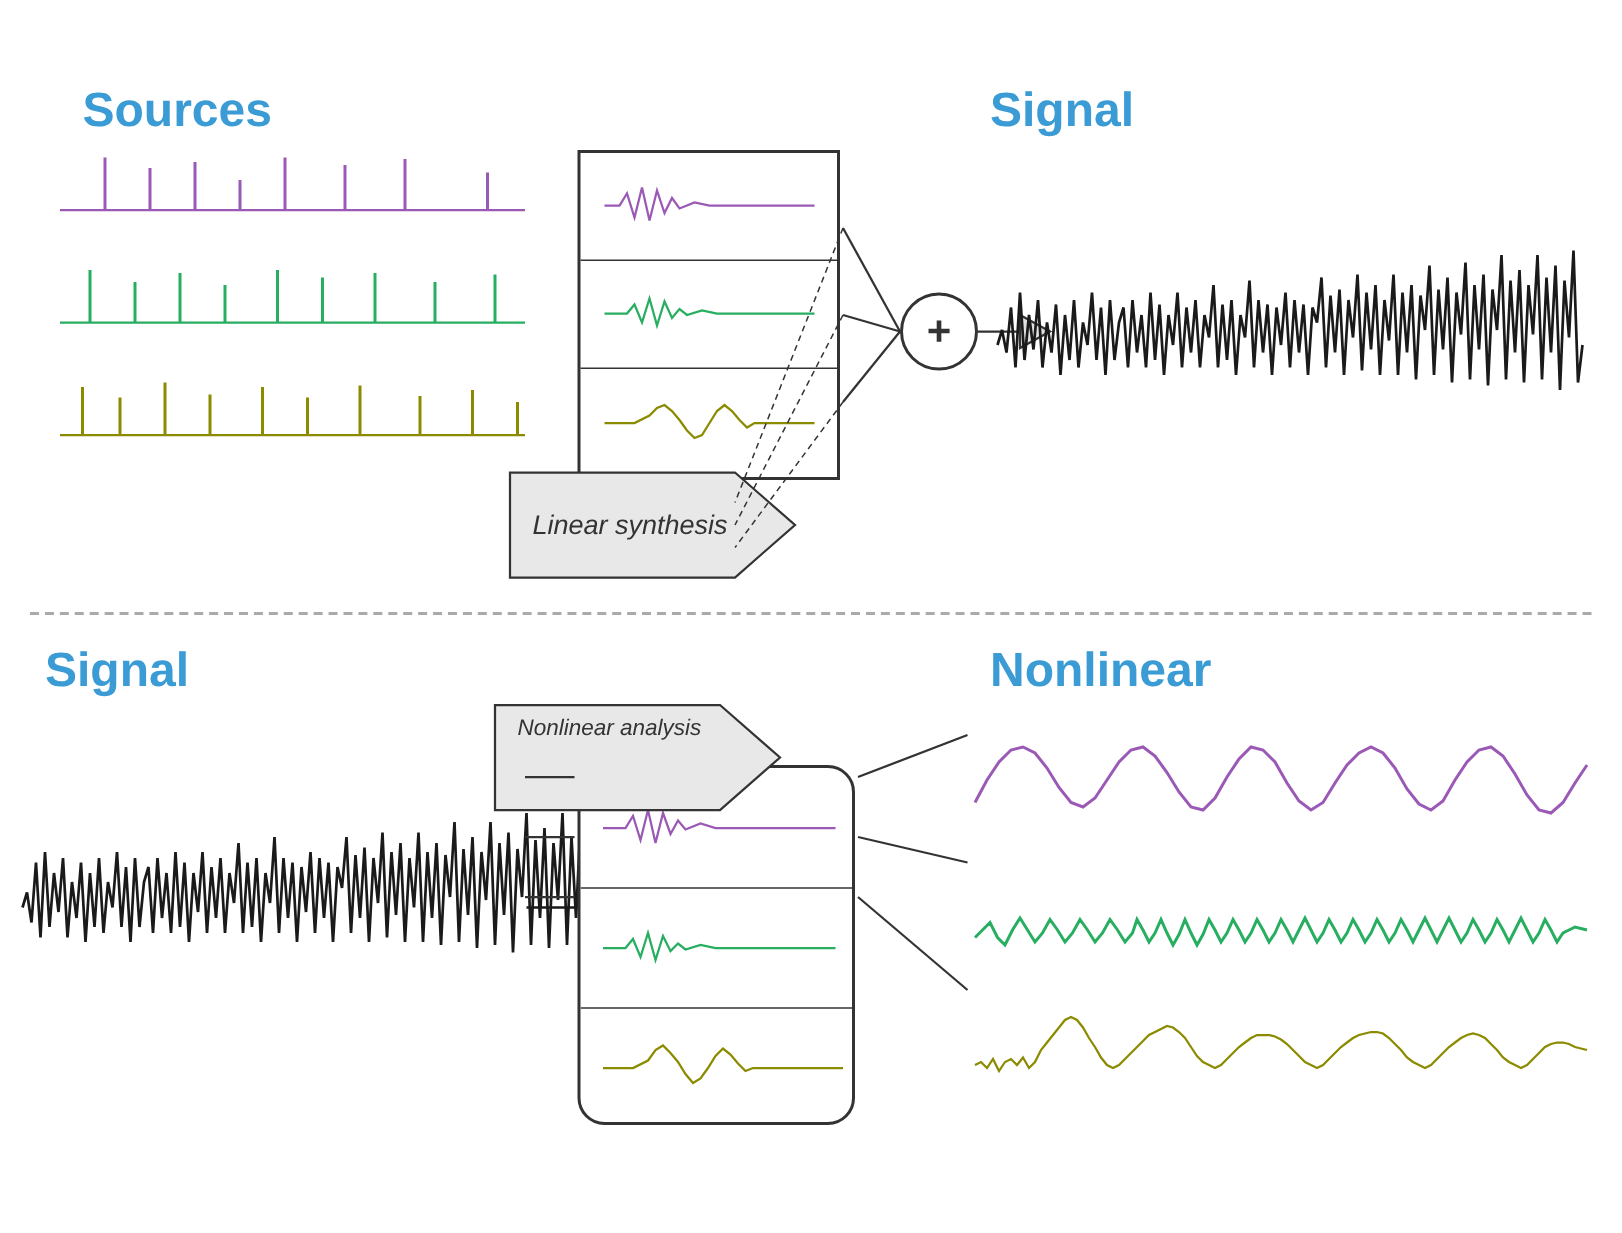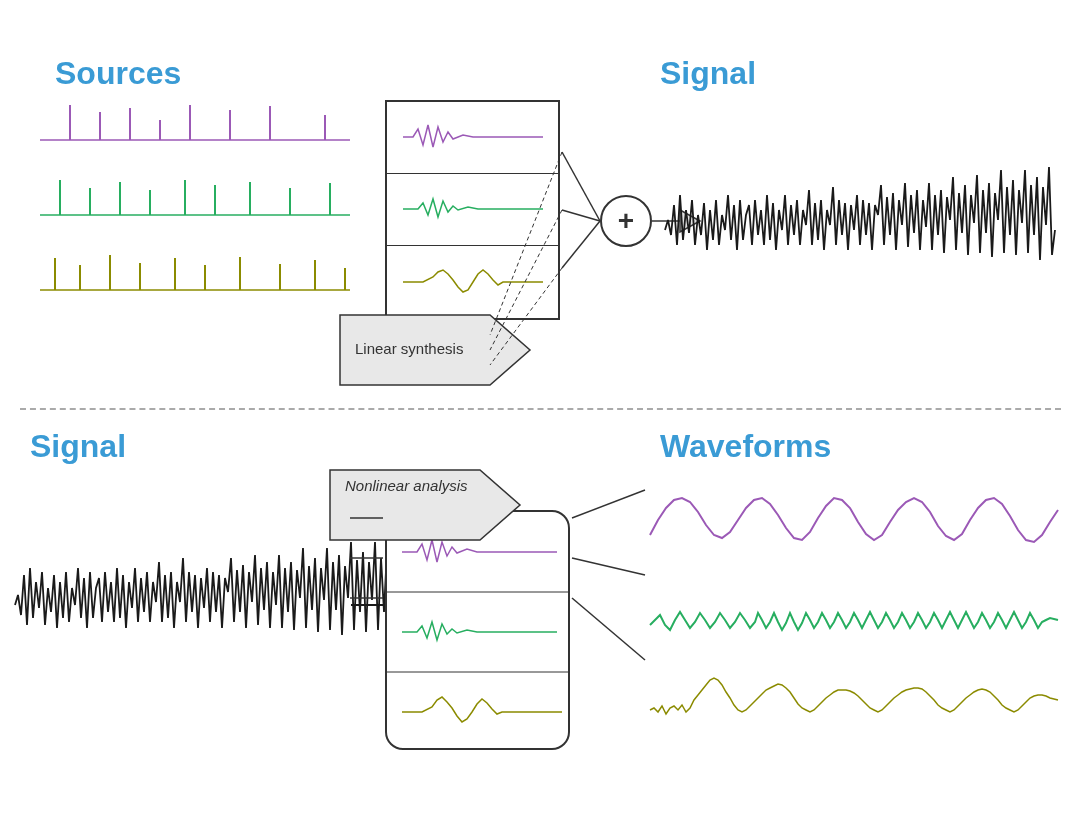--- a/index.html
+++ b/index.html
@@ -244,33 +244,33 @@
     <line x1="652" y1="221" x2="680" y2="221" stroke="#333" stroke-width="1.5"></line>
     <polygon points="680,210 700,221 680,232" fill="#e0e0e0" stroke="#333" stroke-width="1.5"></polygon>
 
     <polygon points="340,315 490,315 530,350 490,385 340,385" fill="#e8e8e8" stroke="#333" stroke-width="1.5"></polygon>
 
     <line x1="562" y1="152" x2="490" y2="335" stroke="#333" stroke-width="1" stroke-dasharray="4,3"></line>
     <line x1="562" y1="210" x2="490" y2="350" stroke="#333" stroke-width="1" stroke-dasharray="4,3"></line>
     <line x1="562" y1="268" x2="490" y2="365" stroke="#333" stroke-width="1" stroke-dasharray="4,3"></line>
   </svg>
 
-  <div style="position:absolute;top:340px;left:355px;font-size:15px;color:#333;z-index:10;">Linear synthesis</div>
+  <div style="position:absolute;top:340px;left:355px;font-style:italic;font-size:18px;color:#333;z-index:10;">Linear synthesis</div>
 
   <div class="signal-top-area">
     <svg width="390" height="230">
       <polyline points="
         0,115 3,105 6,120 9,90 12,130 15,80 18,125 21,95 24,118 27,85 30,130 33,100 36,120 39,88 42,135 45,95 48,125 51,85 54,130 57,100 60,115 63,80 66,125 69,90 72,135 75,85 78,125 81,100 84,90 87,130 90,85 93,120 96,95 99,130 102,80 105,125 108,88 111,135 114,95 117,115 120,80 123,130 126,90 129,120 132,85 135,130 138,95 141,110 144,75 147,130 150,88 153,125 156,85 159,135 162,95 165,110 168,72 171,130 174,85 177,120 180,88 183,135 186,90 189,115 192,80 195,130 198,85 201,120 204,88 207,135 210,90 213,100 216,70 219,130 222,82 225,120 228,78 231,135 234,85 237,110 240,68 243,132 246,80 249,118 252,75 255,135 258,85 261,112 264,68 267,135 270,80 273,120 276,75 279,138 282,82 285,105 288,62 291,135 294,78 297,118 300,70 303,140 306,80 309,108 312,60 315,138 318,75 321,118 324,68 327,142 330,78 333,105 336,55 339,138 342,72 345,120 348,65 351,140 354,75 357,108 360,55 363,138 366,70 369,120 372,62 375,145 378,72 381,110 384,52 387,140 390,115
       " fill="none" stroke="#1a1a1a" stroke-width="1.8"></polyline>
     </svg>
   </div>
 
   <div class="section-title title-signal-bottom">Signal</div>
 
-  <div class="section-title title-components">Waveforms</div>
+  <div class="section-title title-components">Nonlinear</div>
 
   <div class="signal-bottom-area">
     <svg width="340" height="230">
       <polyline points="
         0,115 3,105 6,125 9,85 12,135 15,78 18,128 21,92 24,118 27,82 30,135 33,98 36,122 39,85 42,138 45,92 48,128 51,82 54,132 57,98 60,115 63,78 66,128 69,88 72,138 75,82 78,128 81,98 84,88 87,132 90,82 93,122 96,92 99,132 102,78 105,128 108,85 111,138 114,92 117,118 120,78 123,132 126,88 129,122 132,82 135,132 138,92 141,112 144,72 147,132 150,85 153,128 156,82 159,138 162,92 165,112 168,68 171,132 174,82 177,122 180,85 183,138 186,88 189,118 192,78 195,132 198,82 201,122 204,85 207,138 210,88 213,102 216,68 219,132 222,80 225,122 228,75 231,138 234,82 237,112 240,65 243,135 246,78 249,120 252,72 255,138 258,82 261,115 264,65 267,138 270,78 273,122 276,72 279,140 282,80 285,108 288,58 291,138 294,76 297,120 300,68 303,142 306,78 309,110 312,58 315,140 318,72 321,120 324,65 327,145 330,76 333,108 336,52 339,140 342,70 345,122 348,62 351,142 354,72 357,110 360,52 363,140 366,68 369,122 372,60 375,148 378,70 381,112 384,50 387,142 390,115 336,115
       " fill="none" stroke="#1a1a1a" stroke-width="1.8"></polyline>
     </svg>
   </div>
 
   <div class="waveforms-box-bottom">

